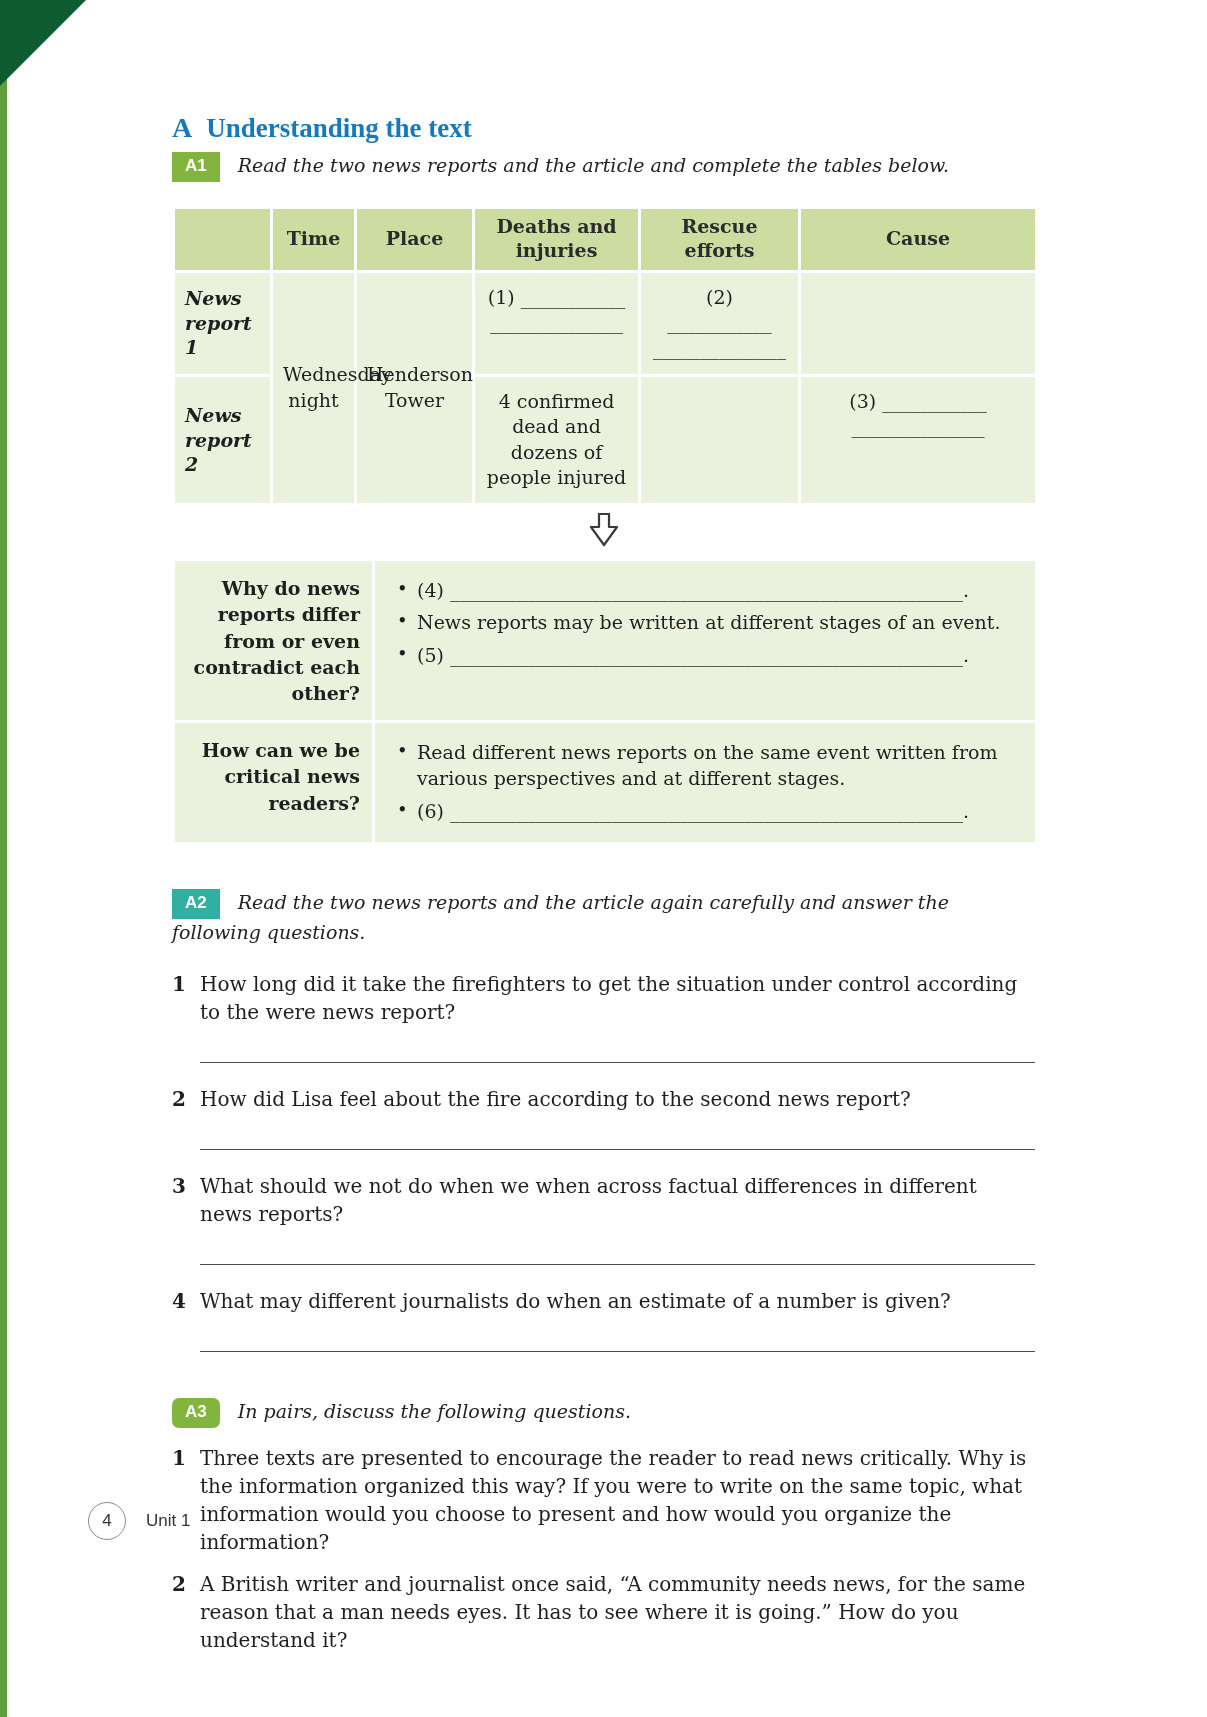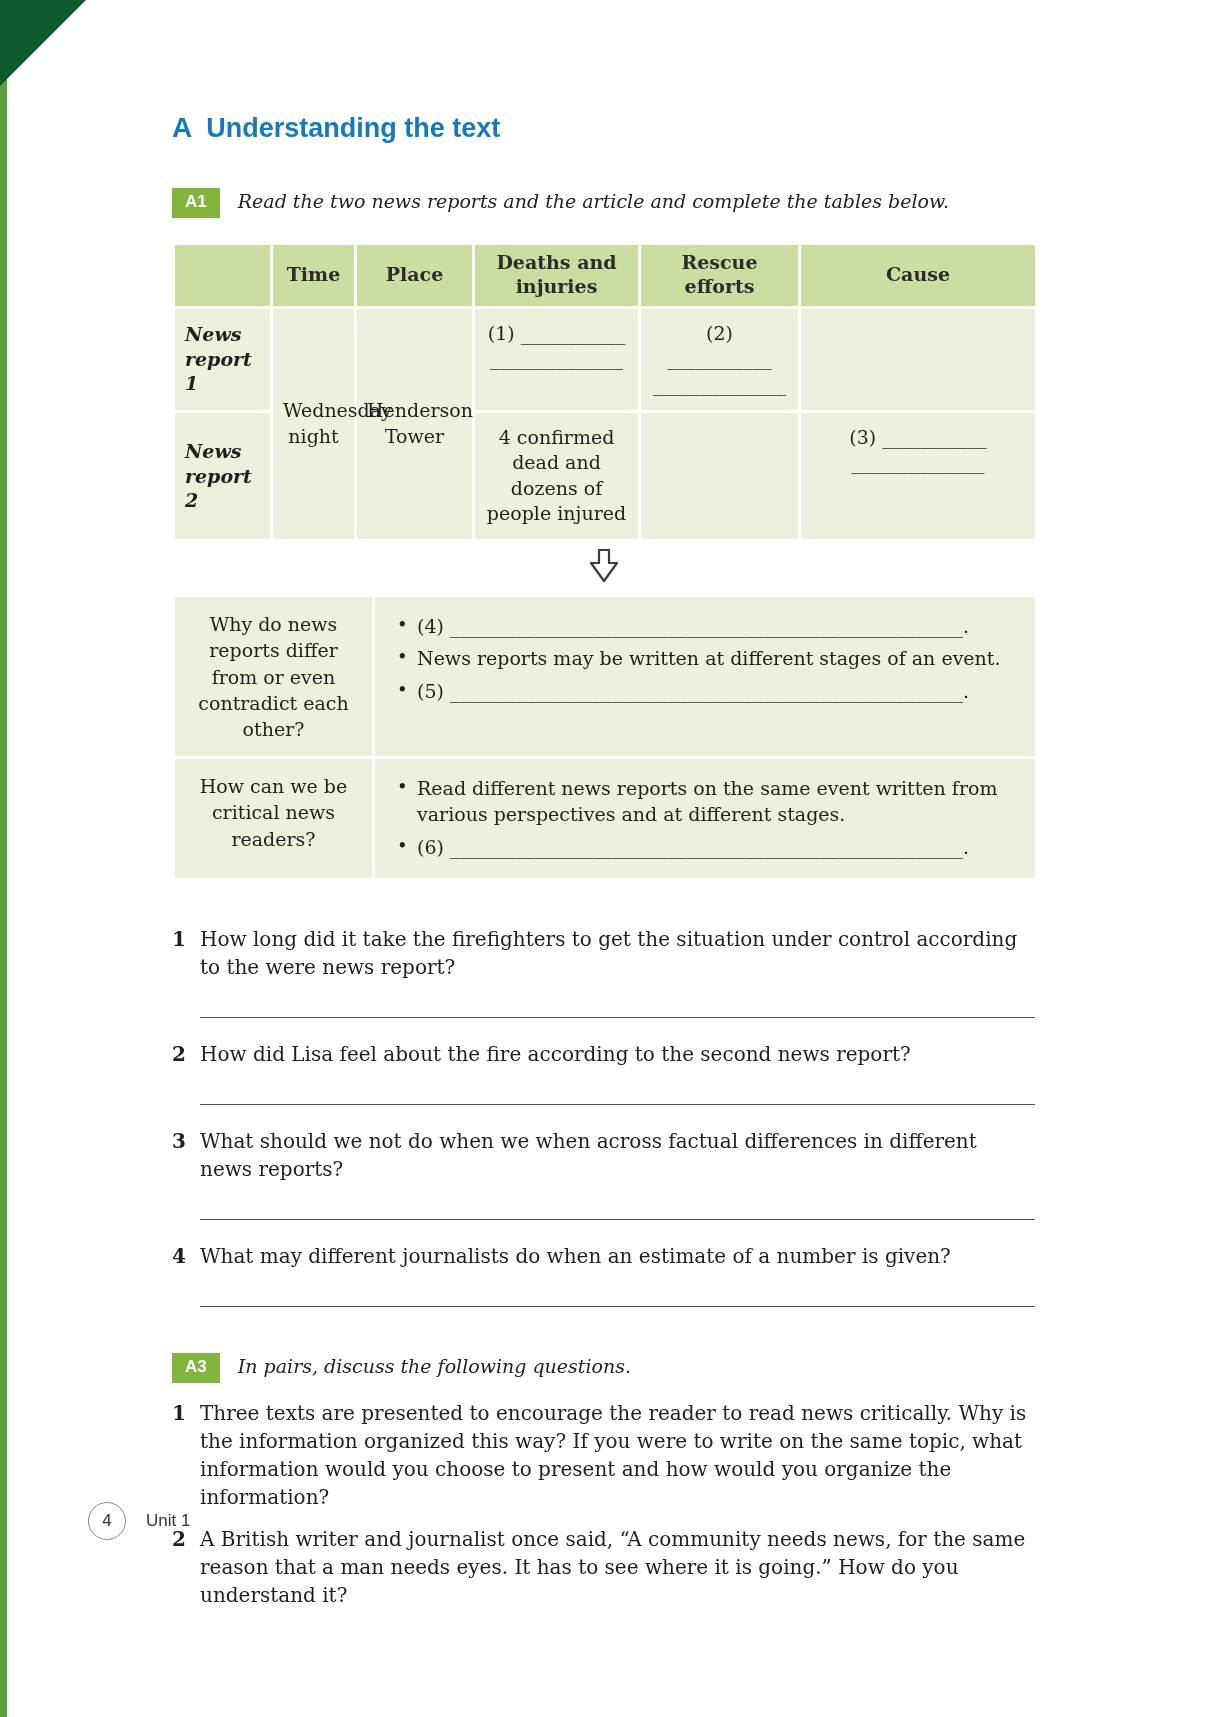--- a/index.html
+++ b/index.html
@@ -18,32 +18,32 @@
   .page{
     position:relative;width:1207px;height:1717px;background:#ffffff;overflow:hidden;
     font-family:"DejaVu Serif",serif;color:var(--text-dark);
   }
   .edge-strip{position:absolute;left:0;top:0;width:7px;height:100%;background:var(--edge-green);}
   .corner-triangle{position:absolute;left:0;top:0;width:0;height:0;
     border-top:86px solid var(--corner-green);border-right:86px solid transparent;}
   .content{position:absolute;left:172px;top:112px;width:863px;}
 
   
-  .section-heading{font-family:Liberation Sans, sans-serif;font-weight:bold;color:var(--heading-blue);
-    font-size:27px;margin-bottom:44px;}
+  .section-heading{font-family:Liberation Serif, serif;font-weight:bold;color:var(--heading-blue);
+    font-size:27px;margin-bottom:8px;}
   .section-letter{font-size:28px;margin-right:14px;}
 
   
   .instruction{font-style:italic;font-size:19px;line-height:1.45;color:#222;margin-bottom:24px;}
   .badge{display:inline-block;min-width:36px;text-align:center;padding:2px 13px 3px;color:#fff;
     font-family:"Liberation Sans",sans-serif;font-style:normal;font-weight:bold;font-size:17px;
     margin-right:12px;vertical-align:1px;}
   .badge.a1{background:var(--badge-a1);}
   .badge.a2{background:var(--badge-a2);}
-  .badge.a3{background:var(--badge-a3);}
+  .badge.a3{background:var(--badge-a3);border-radius:7px;}
 
   
   table{border-collapse:collapse;table-layout:fixed;width:863px;}
   .t1 th,.t1 td,.t2 th,.t2 td{border:3px solid #ffffff;font-size:19px;}
   .t1 thead th{background:var(--table-header-green);font-weight:bold;text-align:center;
     vertical-align:middle;height:64px;padding:6px 8px;line-height:1.25;color:#2b2b2b;}
   .t1 tbody th{background:var(--table-body-green);font-weight:bold;text-align:left;
     vertical-align:middle;padding:8px 10px;line-height:1.3;font-style:italic;}
   .t1 tbody td{background:var(--table-body-green);vertical-align:top;padding:12px 10px;line-height:1.35;text-align:center;}
   .t1 td.mid{vertical-align:middle;}
@@ -55,21 +55,21 @@
       #bfcf9f calc(50% - 1px),#bfcf9f calc(50% + 1px),transparent calc(50% + 1px));}
 
   
   .arrow-wrap{text-align:center;margin:7px 0 7px 0;}
   .arrow-wrap svg{display:inline-block;}
 
   
   .t2{margin-bottom:0;}
   .t2 .t2-title{background:var(--table-header-green);font-weight:bold;text-align:center;
     padding:8px 6px;font-size:19.5px;color:#2b2b2b;}
-  .t2 th.q{background:var(--table-body-green);font-weight:normal;text-align:center;vertical-align:top;
+  .t2 th.q{background:var(--table-body-green);font-weight:bold;text-align:right;vertical-align:top;
     padding:14px 12px;line-height:1.38;width:200px;}
   .t2 td.b{background:var(--table-body-green);vertical-align:top;padding:10px 16px 12px 16px;}
   .bullets{list-style:none;}
   .bullets li{display:flex;align-items:flex-start;margin:6px 0;line-height:1.38;}
   .dot{width:26px;flex:0 0 26px;text-align:left;padding-left:6px;font-size:18px;}
   .btext{flex:1;}
 
   
   .questions{margin-top:10px;}
   .question{display:flex;font-size:20px;line-height:1.4;margin-top:22px;}
@@ -190,20 +190,24 @@
                   <span class="dot">•</span>
                   <span class="btext">(6) ______________________________________________________.</span>
                 </li>
             </ul>
           </td>
         </tr>
       </tbody>
     </table>
 
     <div class="a2-block">
+      <p class="instruction">
+        <span class="badge a2">A2</span>
+        <span>Read the two news reports and the article again carefully and answer the following questions.</span>
+      </p>
       <div class="questions">
         <div class="question">
           <span class="qnum">1</span>
           <span class="qtext">How long did it take the firefighters to get the situation under control according to the were news report?</span>
         </div>
         <div class="answer-line"></div>
         <div class="question">
           <span class="qnum">2</span>
           <span class="qtext">How did Lisa feel about the fire according to the second news report?</span>
         </div>

